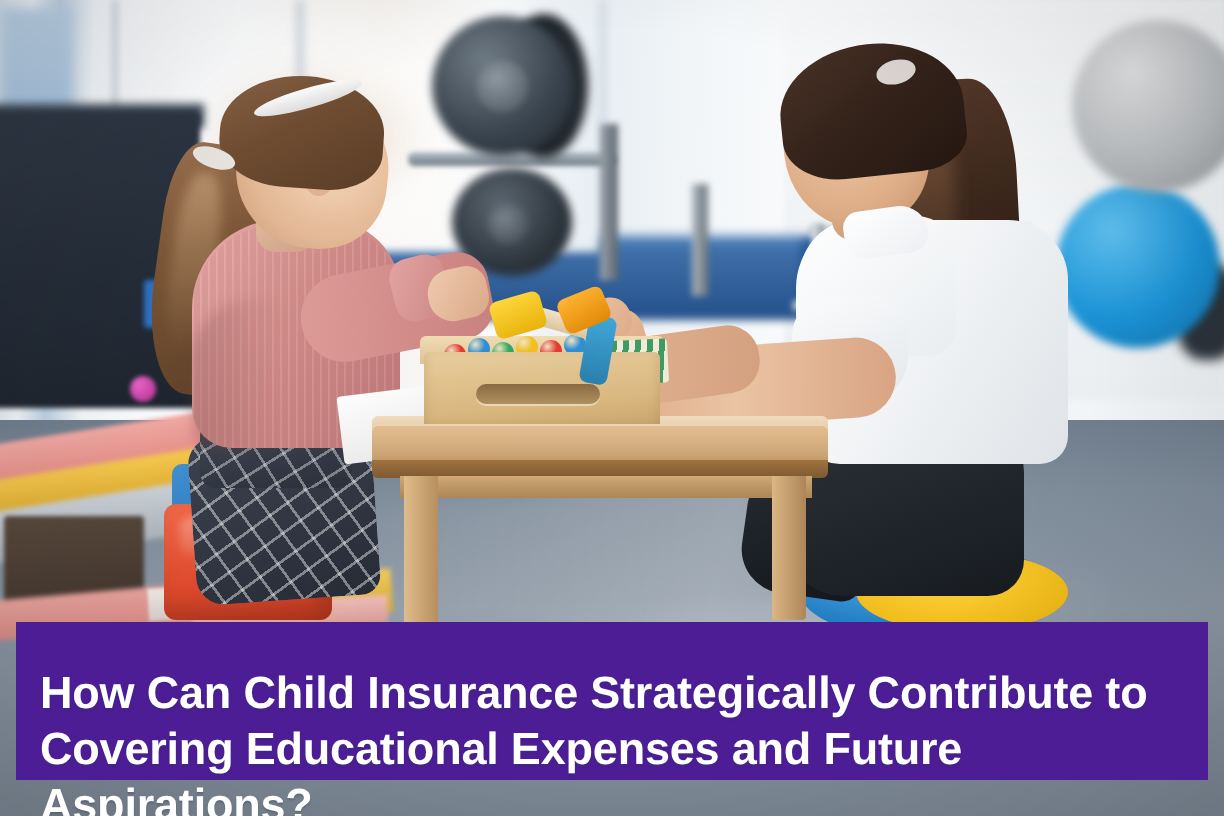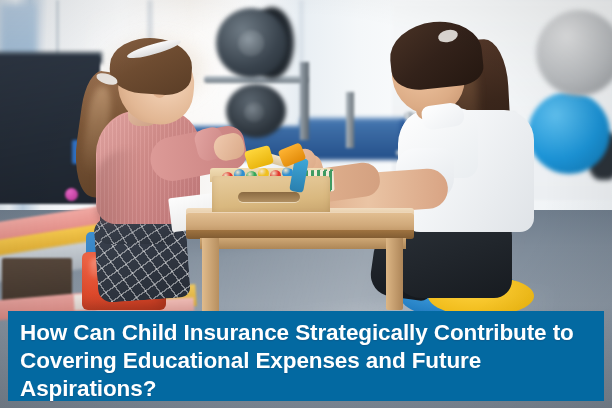--- a/index.html
+++ b/index.html
@@ -581,24 +581,24 @@
     background: radial-gradient(ellipse at 50% 46%, rgba(0,0,0,0) 55%, rgba(0,0,0,.13) 100%);
     pointer-events: none;
   }
 
   
   #caption-overlay {
     position: absolute;
     left: 8px;
     top: 311px;
     width: 596px;
-    height: 90px;
-    background: #0369a1;
+    height: 79px;
+    background: #4c1d95;
     box-sizing: border-box;
-    padding: 8px 0 0 12px;
+    padding: 22px 0 0 12px;
   }
   #caption-text {
     margin: 0;
     color: #ffffff;
     font-family: "Liberation Sans", sans-serif;
     font-weight: bold;
     font-size: 22.5px;
     line-height: 28px;
     letter-spacing: -0.1px;
     white-space: pre-line;

